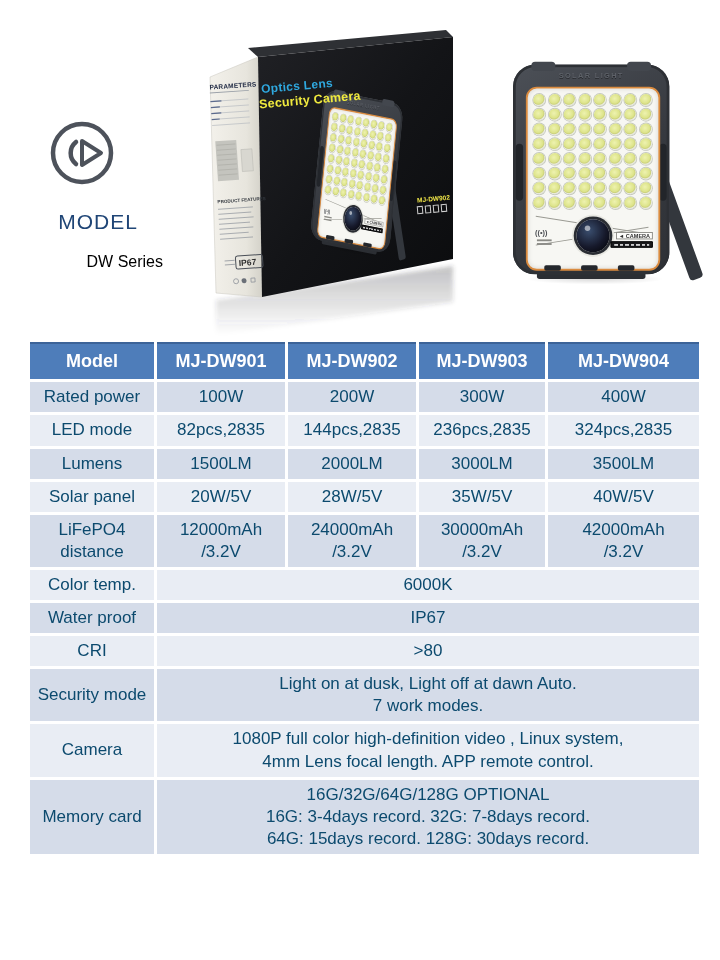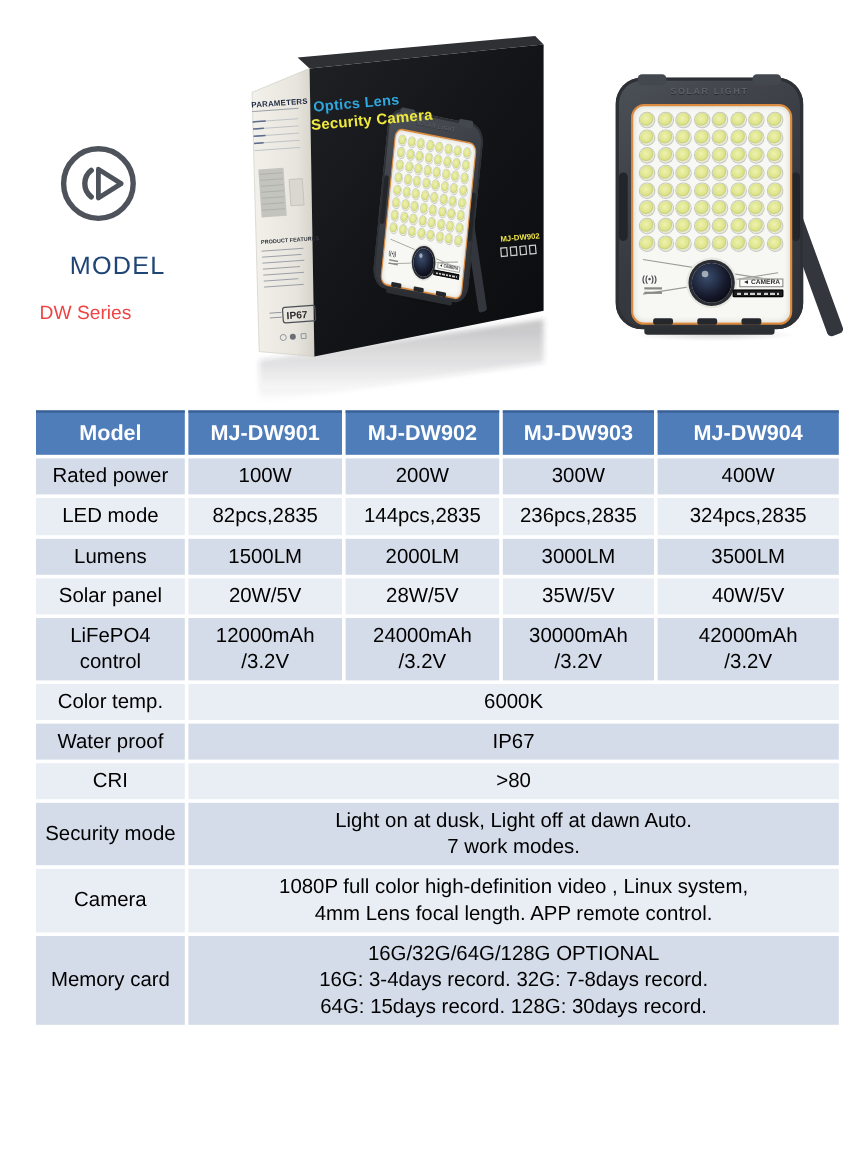--- a/index.html
+++ b/index.html
@@ -3,22 +3,22 @@
 <meta charset="utf-8">
 <style>
   html,body{margin:0;padding:0;background:#ffffff;}
   body{width:720px;height:960px;overflow:hidden;font-family:"Liberation Sans",sans-serif;}
   .page{position:relative;width:720px;height:960px;background:#fff;}
 
   
   .intro-icon{position:absolute;left:48px;top:119px;}
   .intro-title{position:absolute;left:33px;top:210px;width:130px;text-align:center;
     font-size:21px;letter-spacing:1px;color:#1f4576;}
-  .intro-subtitle{position:absolute;left:33px;top:253px;width:130px;text-align:left;
-    font-size:16px;color:#ef4444;}
+  .intro-subtitle{position:absolute;left:33px;top:253px;width:130px;text-align:right;
+    font-size:16px;color:#000000;}
 
   
   .box-art{position:absolute;left:203px;top:30px;width:266px;height:310px;}
   .box-art svg{position:absolute;left:0;top:0;}
   .box-front-text1{position:absolute;left:58px;top:49px;font-size:12px;font-weight:700;
     color:#2fa9e0;transform:rotate(-5deg);letter-spacing:.3px;}
   .box-front-text2{position:absolute;left:56px;top:63px;font-size:12.5px;font-weight:700;
     color:#efe93e;transform:rotate(-5deg);letter-spacing:.2px;}
   .box-model-code{position:absolute;left:214px;top:165px;font-size:6.5px;font-weight:700;
     color:#f0e648;transform:rotate(-5deg);}
@@ -77,21 +77,21 @@
   
   .product-photo{position:absolute;left:513px;top:60px;width:200px;height:248px;}
 
   
   .spec-table{position:absolute;left:27px;top:339px;border-collapse:separate;border-spacing:3px;
     table-layout:fixed;}
   .spec-table th,.spec-table td{text-align:center;vertical-align:middle;white-space:pre-line;
     line-height:1.3;}
   .spec-table thead th{background:#4e7dba;color:#fff;font-size:18px;font-weight:700;
     padding:6px 2px;border-top:2px solid #3c6398;}
-  .spec-table tbody th,.spec-table tbody td{font-size:17px;font-weight:400;color:#000000;
+  .spec-table tbody th,.spec-table tbody td{font-size:17px;font-weight:400;color:#0c4a6e;
     padding:4px 0;}
   .spec-table tbody tr:nth-child(odd) th,.spec-table tbody tr:nth-child(odd) td{background:#d5dce9;}
   .spec-table tbody tr:nth-child(even) th,.spec-table tbody tr:nth-child(even) td{background:#e9edf4;}
 
   
   .sp-title{font-size:6.5px;font-weight:700;fill:#1d2741;letter-spacing:.2px;}
   .sp-feat{font-size:4.6px;font-weight:700;fill:#33383f;}
   .sp-ip{font-size:8.5px;font-weight:700;fill:#2e2e2e;}
 </style>
 </head>
@@ -420,21 +420,21 @@
         </tr>
         <tr>
           <th scope="row">Solar panel</th>
           <td>20W/5V</td>
           <td>28W/5V</td>
           <td>35W/5V</td>
           <td>40W/5V</td>
         </tr>
         <tr>
           <th scope="row">LiFePO4
-control</th>
+distance</th>
           <td>12000mAh
 /3.2V</td>
           <td>24000mAh
 /3.2V</td>
           <td>30000mAh
 /3.2V</td>
           <td>42000mAh
 /3.2V</td>
         </tr>
         <tr>

